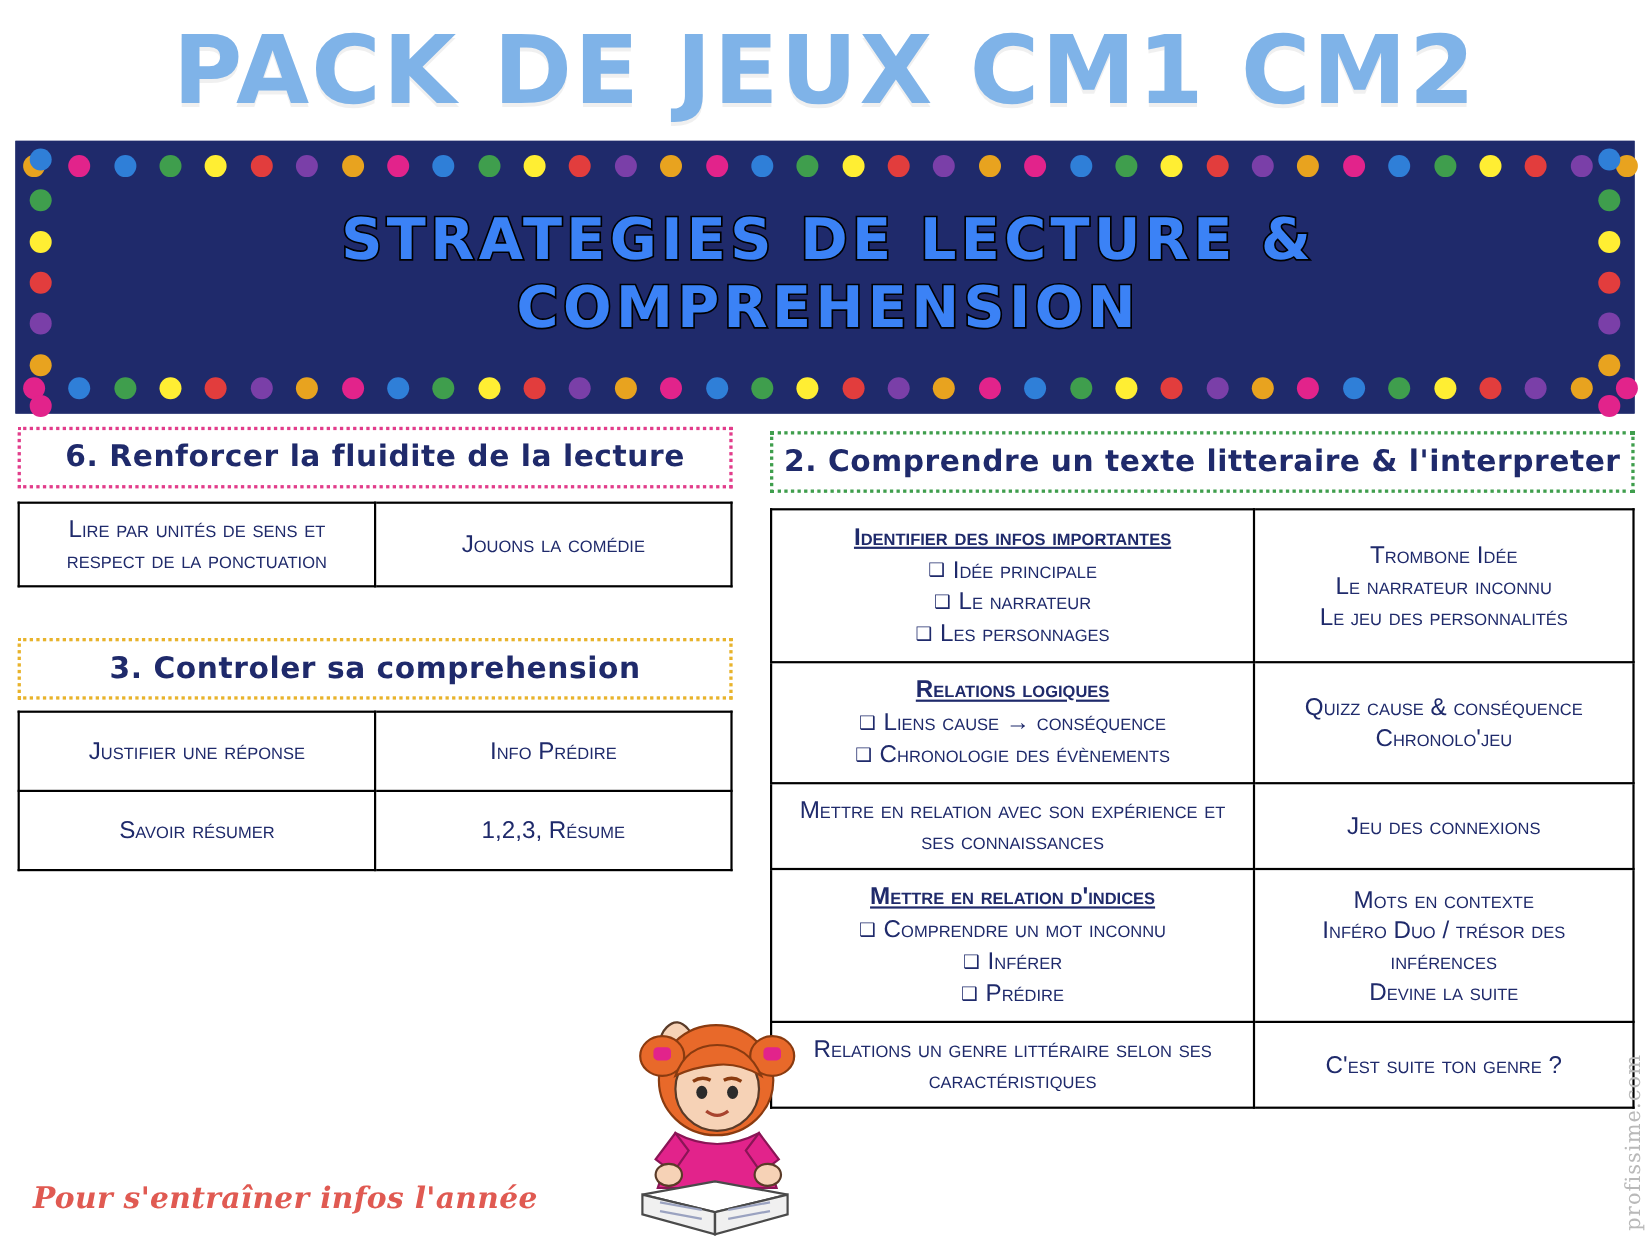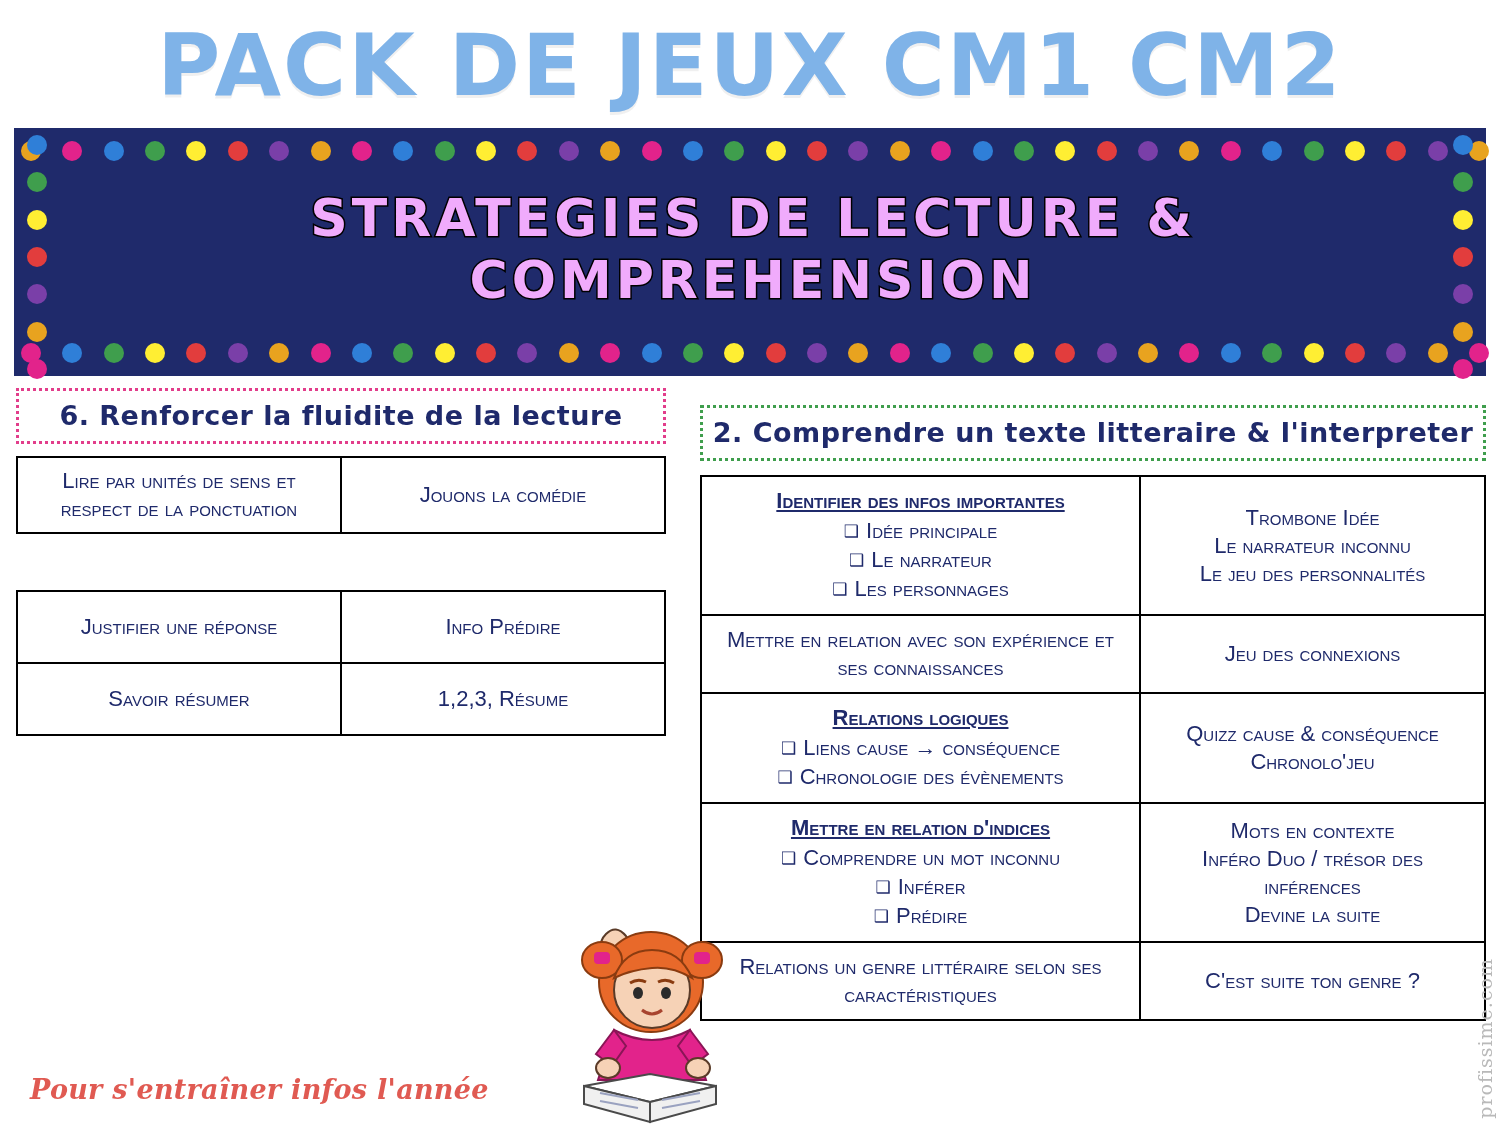--- a/index.html
+++ b/index.html
@@ -70,21 +70,21 @@
     position: absolute;
     top: 56px;
     left: 0;
     width: 1472px;
     text-align: center;
     font-family: "DejaVu Sans", sans-serif;
     font-weight: bold;
     font-size: 52px;
     line-height: 62px;
     letter-spacing: 4px;
-    color: #f0abfc;
+    color: #3b82f6;
     -webkit-text-stroke: 3px #000000;
     paint-order: stroke fill;
     text-transform: uppercase;
   }
 
   
   .content {
     position: absolute;
     top: 388px;
     left: 0;
@@ -93,21 +93,21 @@
   }
   .col-left {
     position: absolute;
     left: 16px;
     top: 0;
     width: 650px;
   }
   .col-right {
     position: absolute;
     left: 700px;
-    top: 17px;
+    top: 4px;
     width: 786px;
   }
 
   .section-title {
     text-align: center;
     font-family: "DejaVu Sans", sans-serif;
     font-weight: bold;
     font-size: 27px;
     line-height: 34px;
     color: #1f2a6b;
@@ -313,20 +313,21 @@
             </td>
             <td>
               <span class="cell-line">Jouons la comédie</span>
             </td>
           </tr>
         </tbody>
     </table>
 
     <div style="height:46px"></div>
 
+    <div class="section-title yellow" style="border-color: rgb(232, 179, 44);">3. Controler sa comprehension</div>
     <table class="grid" id="table-controle">
       <tbody id="tbody-controle">
           <tr>
             <td>
               <span class="cell-line">Justifier une réponse</span>
             </td>
             <td>
               <span class="cell-line">Info Prédire</span>
             </td>
           </tr>
@@ -354,35 +355,35 @@
               <span class="cell-line chk">Les personnages</span>
             </td>
             <td>
               <span class="cell-line">Trombone Idée</span>
               <span class="cell-line">Le narrateur inconnu</span>
               <span class="cell-line">Le jeu des personnalités</span>
             </td>
           </tr>
           <tr>
             <td class="left-cell">
-              <span class="cell-line">Mettre en relation avec son expérience et ses connaissances</span>
-            </td>
-            <td>
-              <span class="cell-line">Jeu des connexions</span>
-            </td>
-          </tr>
-          <tr>
-            <td class="left-cell">
               <span class="cell-head">Relations logiques</span>
               <span class="cell-line chk">Liens cause → conséquence</span>
               <span class="cell-line chk">Chronologie des évènements</span>
             </td>
             <td>
               <span class="cell-line">Quizz cause &amp; conséquence</span>
               <span class="cell-line">Chronolo'jeu</span>
+            </td>
+          </tr>
+          <tr>
+            <td class="left-cell">
+              <span class="cell-line">Mettre en relation avec son expérience et ses connaissances</span>
+            </td>
+            <td>
+              <span class="cell-line">Jeu des connexions</span>
             </td>
           </tr>
           <tr>
             <td class="left-cell">
               <span class="cell-head">Mettre en relation d'indices</span>
               <span class="cell-line chk">Comprendre un mot inconnu</span>
               <span class="cell-line chk">Inférer</span>
               <span class="cell-line chk">Prédire</span>
             </td>
             <td>

